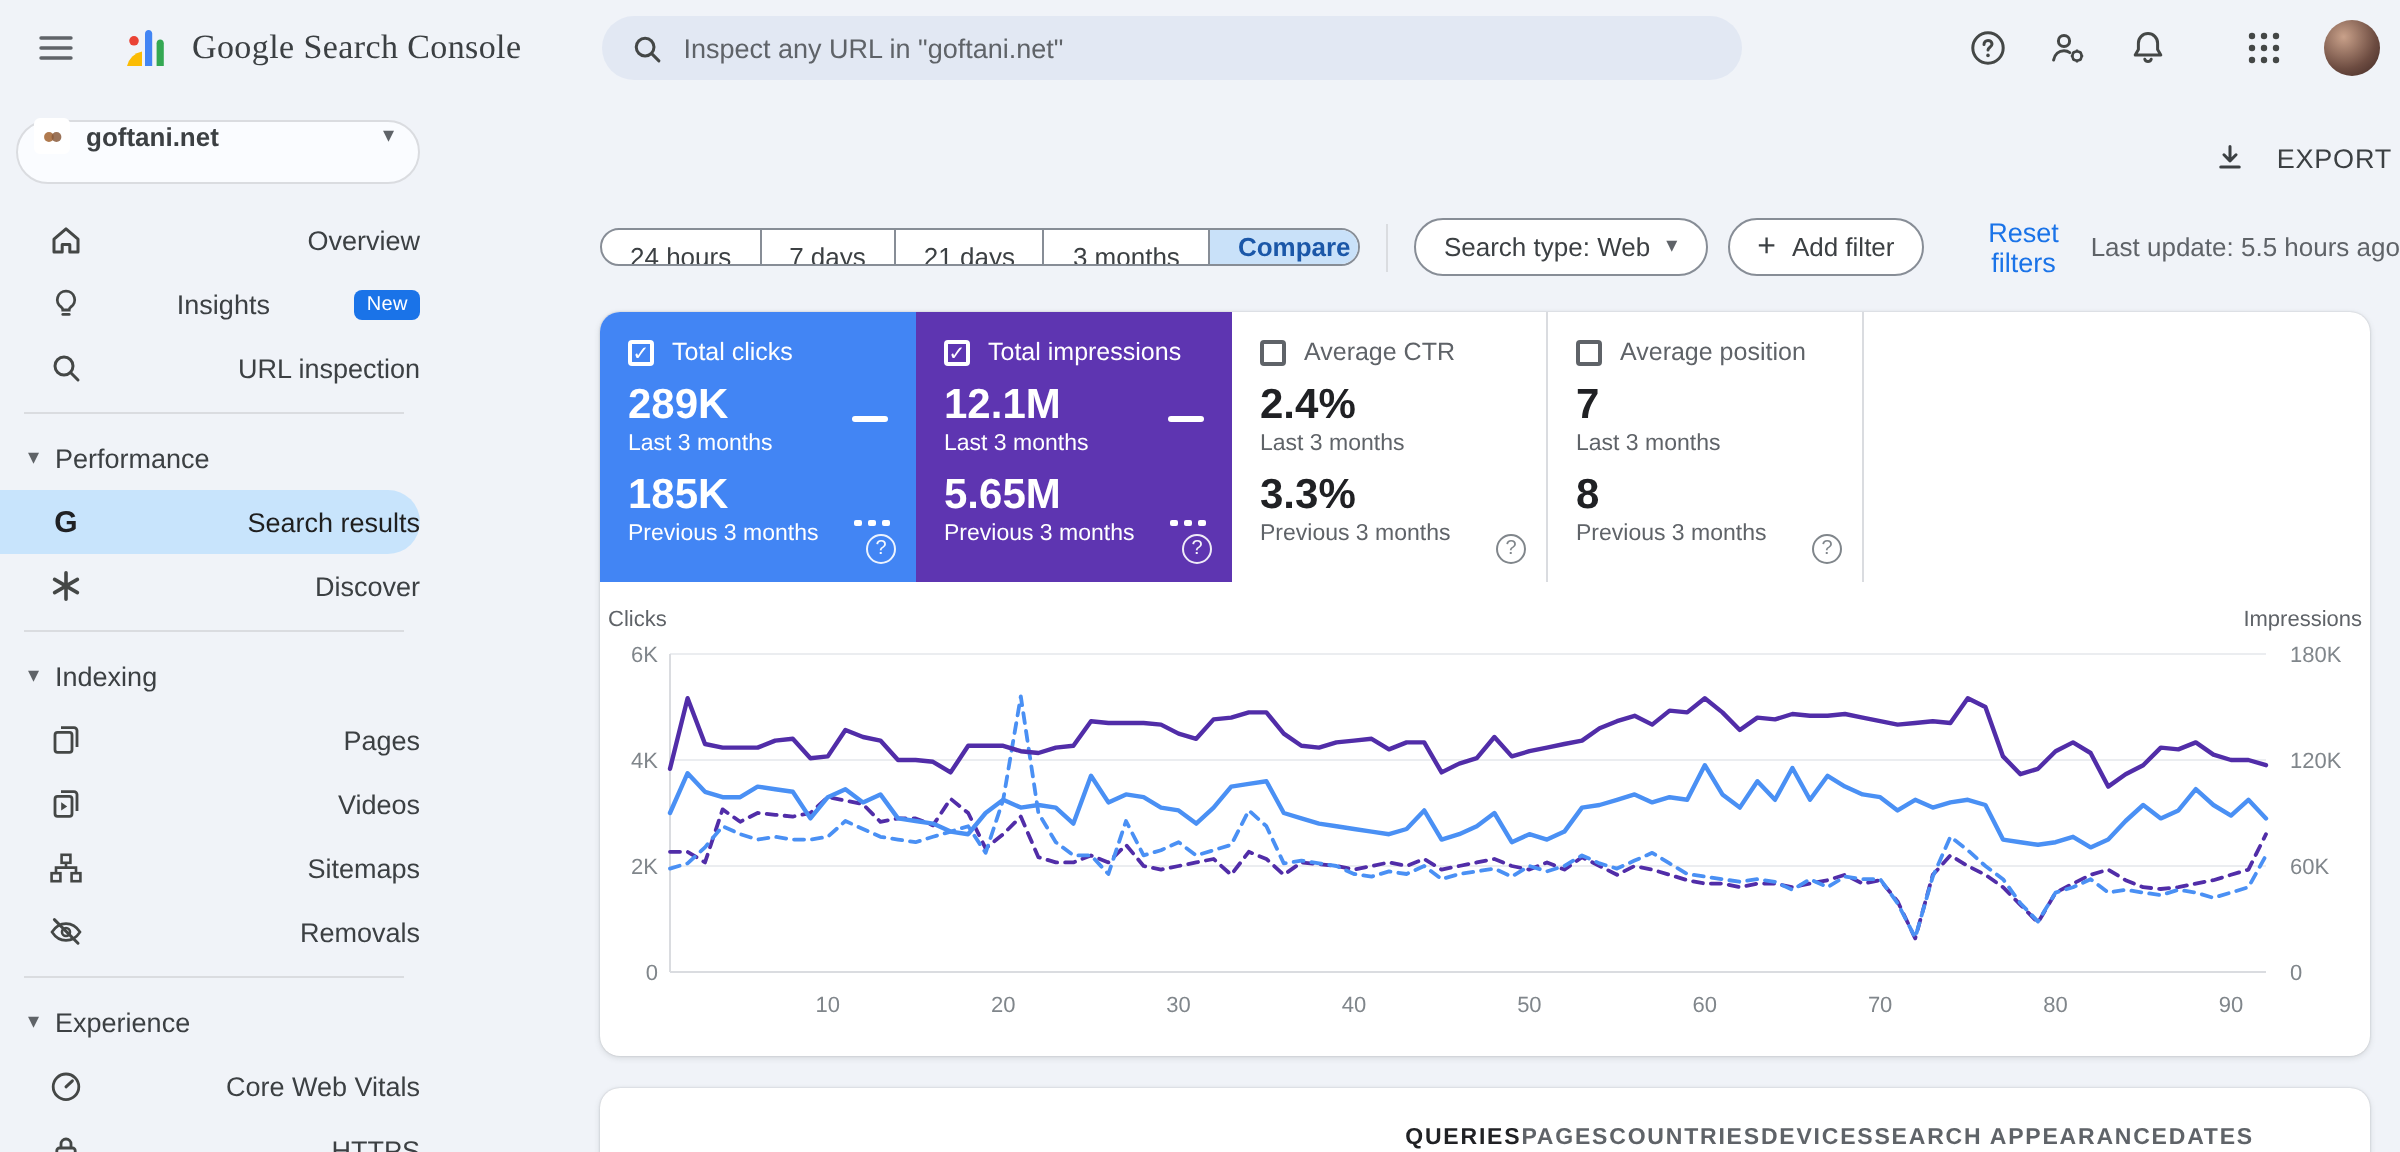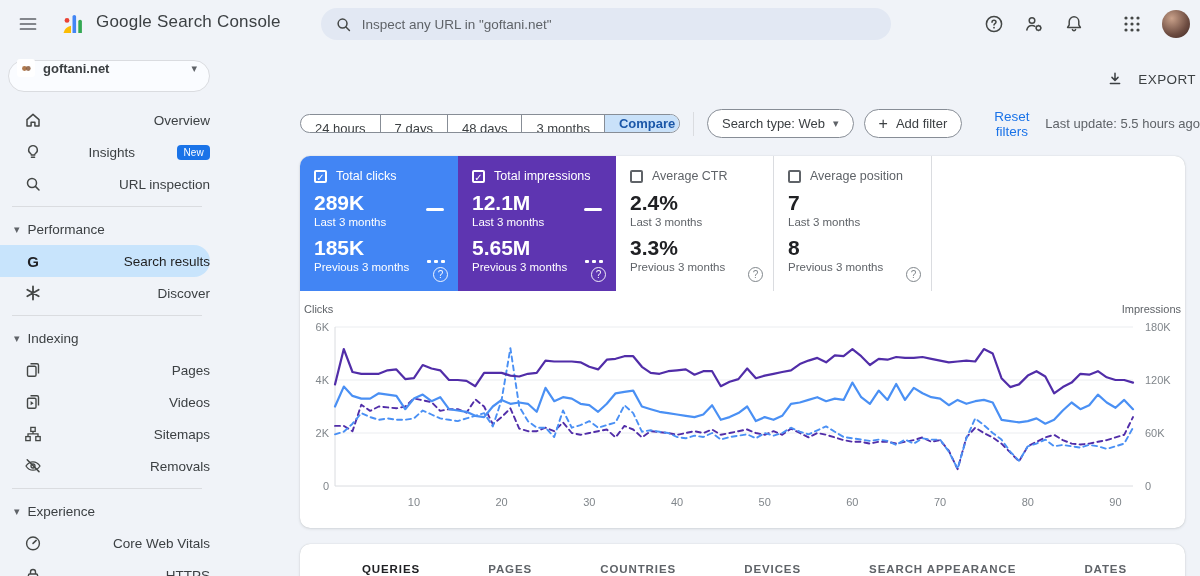--- a/index.html
+++ b/index.html
@@ -3,21 +3,21 @@
 <meta charset="utf-8">
 <style>
   * { margin:0; padding:0; box-sizing:border-box; }
   html,body { width:1200px; height:576px; overflow:hidden; }
   body { background:#f0f3f8; font-family:"Liberation Sans", sans-serif; color:#3c4043; position:relative; }
   svg { display:block; }
 
   
   .topbar { height:48px; display:flex; align-items:center; padding-left:18px; }
   .burger { width:20px; height:20px; color:#5f6368; cursor:pointer; }
-  .logo { display:flex; align-items:flex-start; gap:10px; margin-left:22px; cursor:pointer; }
+  .logo { display:flex; align-items:center; gap:10px; margin-left:22px; cursor:pointer;font-family:Liberation Serif, serif; }
   .logo-title { font-size:17px; color:#3c4043; letter-spacing:.2px; }
   .searchbox { margin-left:40px; width:570px; height:32px; background:#e2e8f3; border-radius:16px;
                display:flex; align-items:center; padding:0 14px; gap:10px; cursor:text; }
   .searchbox .ph { font-size:13.5px; color:#5f6368; }
   .top-actions { margin-left:auto; display:flex; align-items:center; gap:20px; padding-right:10px; }
   .tico { width:20px; height:20px; color:#444746; cursor:pointer; }
   .tico.apps { margin-left:18px; }
   .avatar { width:28px; height:28px; border-radius:50%; cursor:pointer;
             background:radial-gradient(circle at 35% 30%, #c9a18a, #6d4c41 60%, #3e2723); }
 
@@ -90,21 +90,21 @@
           color:rgba(255,255,255,.95); cursor:pointer; }
   .mcard.plain .help { border-color:#80868b; color:#80868b; }
 
   .chart-wrap { padding-top:8px; }
   .ctitle { font-size:11px; fill:#5f6368; }
   .ctick { font-size:11px; fill:#80868b; }
   .cgrid { stroke:#ebedf0; stroke-width:1; }
   .cbase { stroke:#dadce0; stroke-width:1; }
 
   .table-panel { margin-top:16px; height:60px; }
-  .tabs { display:flex; justify-content:space-between; padding:19px 58px 0 62px;gap:38px; }
+  .tabs { display:flex; justify-content:flex-end; padding:19px 58px 0 62px; }
   .tab { font-size:11.5px; font-weight:700; letter-spacing:.9px; color:#5f6368; cursor:pointer; white-space:nowrap; }
   .tab.active { color:#202124; }
 </style>
 </head>
 <body>
 
 <header class="topbar">
   <span class="burger">
     <svg viewBox="0 0 20 20">
         <path d="M2.5 5h15M2.5 10h15M2.5 15h15" stroke="currentColor" stroke-width="1.7" stroke-linecap="round" fill="none"></path>
@@ -303,21 +303,21 @@
         <path d="M3.8 14h10.4" stroke="currentColor" stroke-width="1.7" stroke-linecap="round"></path>
       </svg>
       <span>EXPORT</span>
     </button>
   </div>
 
   <div class="filter-row">
     <div class="segmented">
       <span class="seg">24 hours</span>
       <span class="seg">7 days</span>
-      <span class="seg">48 days</span>
+      <span class="seg">21 days</span>
       <span class="seg">3 months</span>
       <span class="seg compare">
         <span>Compare</span>
         <span class="caret">▾</span>
       </span>
     </div>
     <span class="vdiv"></span>
     <span class="chip">
       <span>Search type: Web</span>
       <span class="caret">▾</span>

